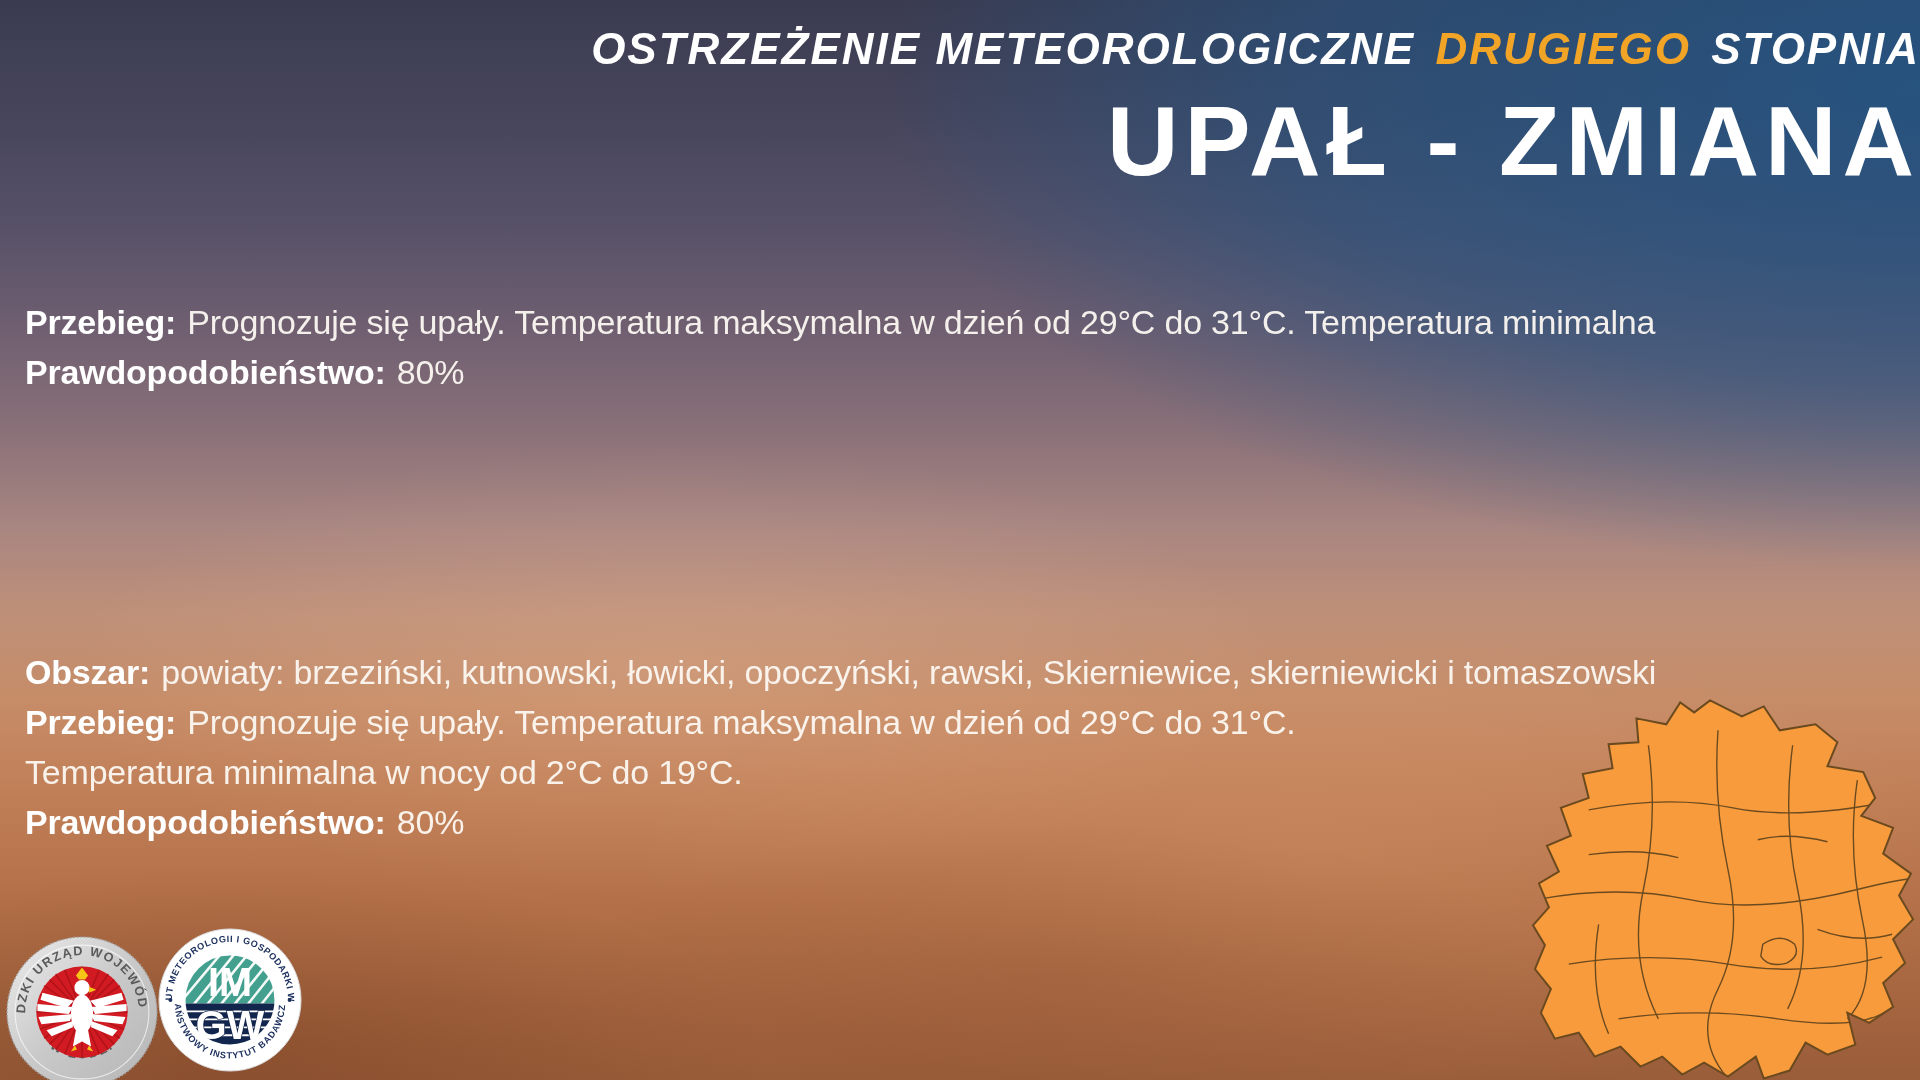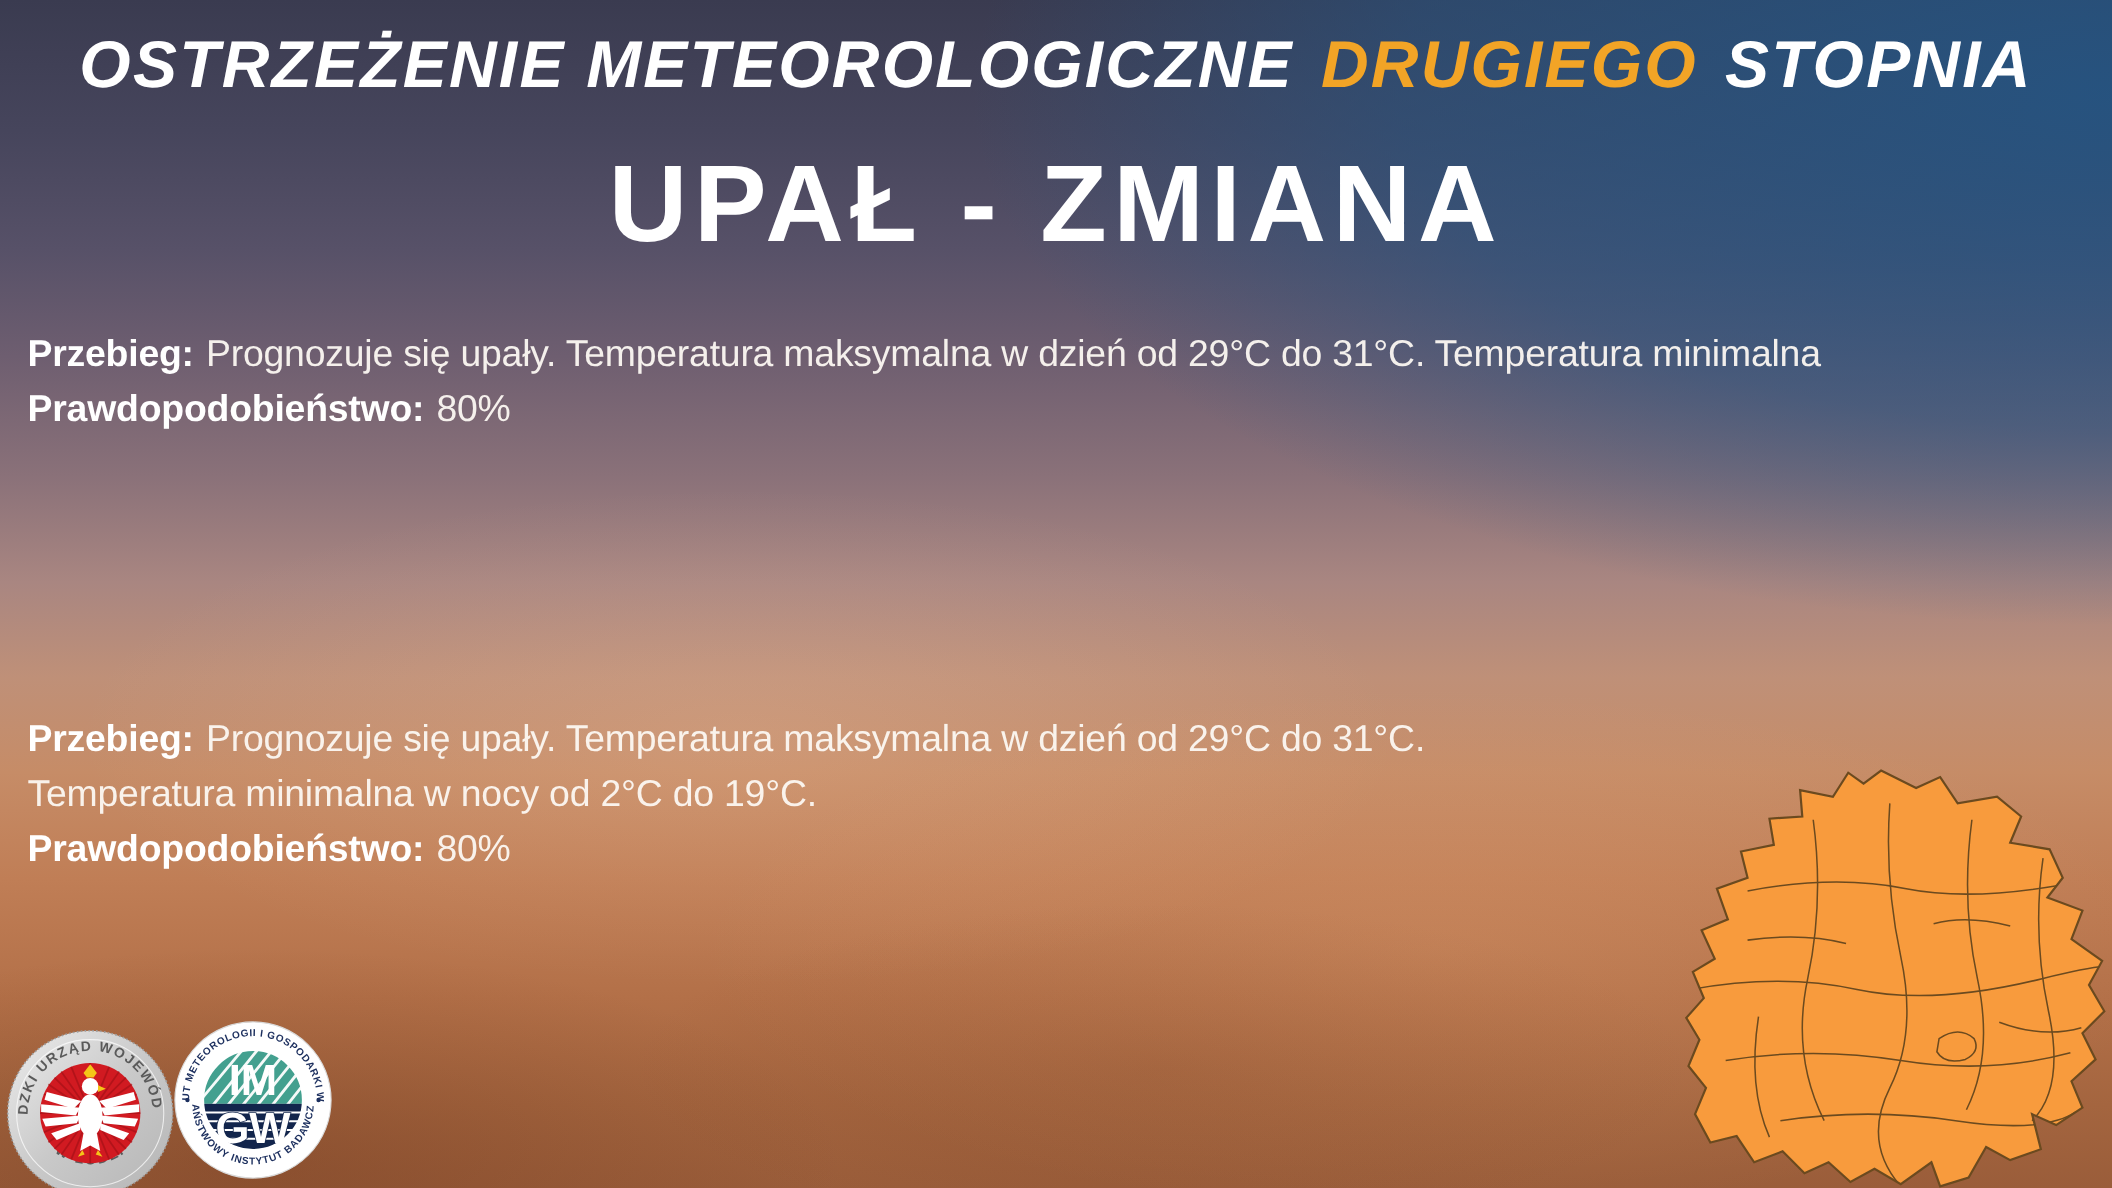--- a/index.html
+++ b/index.html
@@ -9,28 +9,28 @@
     background:
       radial-gradient(75% 62% at 100% 8%, rgba(36,84,130,0.92) 0%, rgba(36,84,130,0.55) 45%, rgba(36,84,130,0) 72%),
       radial-gradient(45% 30% at 35% 62%, rgba(250,205,170,0.18) 0%, rgba(250,205,170,0) 70%),
       radial-gradient(50% 32% at 68% 80%, rgba(250,190,140,0.15) 0%, rgba(250,190,140,0) 70%),
       radial-gradient(40% 26% at 12% 98%, rgba(100,45,20,0.30) 0%, rgba(100,45,20,0) 70%),
       radial-gradient(36% 20% at 55% 90%, rgba(120,60,30,0.20) 0%, rgba(120,60,30,0) 70%),
       linear-gradient(180deg,#3a3b50 0%,#46455c 11%,#575168 21%,#6e5e70 30%,#8a7179 40%,
         #a98681 49%,#bf9078 57%,#c68c67 65%,#c07e56 74%,#b37048 84%,#a4653f 93%,#9a5d3a 100%);
   }
   .headline{
-    position:absolute;top:24px;left:0;width:100%;text-align:center;
-    font-size:60px;font-weight:bold;font-style:italic;letter-spacing:2px;
+    position:absolute;top:24px;left:0;width:100%;text-align:right;
+    font-size:44px;font-weight:bold;font-style:italic;letter-spacing:2px;
     color:#ffffff;white-space:nowrap;
   }
   .headline .level{color:#F2A426;margin:0 6px;}
   .main-title{
-    position:absolute;top:84px;left:0;width:100%;text-align:center;
-    font-size:99px;font-weight:bold;letter-spacing:6px;color:#ffffff;white-space:nowrap;margin-top:44px;
+    position:absolute;top:84px;left:0;width:100%;text-align:right;
+    font-size:99px;font-weight:bold;letter-spacing:6px;color:#ffffff;white-space:nowrap;
   }
   .block{position:absolute;left:25px;right:25px;}
   .block-1{top:297px;}
   .block-2{top:647px;}
   .row{
     margin:0;font-size:34px;line-height:50px;letter-spacing:-0.2px;
     color:rgba(252,248,242,0.95);
   }
   .row strong{color:#ffffff;font-weight:bold;margin-right:11px;}
   .row strong:empty{margin-right:0;}
@@ -57,20 +57,23 @@
   <section class="block block-1">
     <p class="row">
       <strong>Przebieg:</strong><span>Prognozuje się upały. Temperatura maksymalna w dzień od 29°C do 31°C. Temperatura minimalna</span>
     </p>
     <p class="row">
       <strong>Prawdopodobieństwo:</strong><span>80%</span>
     </p>
   </section>
 
   <section class="block block-2">
+    <p class="row">
+      <strong>Obszar:</strong><span>powiaty:  brzeziński, kutnowski, łowicki, opoczyński, rawski, Skierniewice, skierniewicki i tomaszowski</span>
+    </p>
     <p class="row">
       <strong>Przebieg:</strong><span>Prognozuje się upały. Temperatura maksymalna w dzień od 29°C do 31°C.</span>
     </p>
     <p class="row">
       <strong></strong><span>Temperatura minimalna w nocy od 2°C do 19°C.</span>
     </p>
     <p class="row">
       <strong>Prawdopodobieństwo:</strong><span>80%</span>
     </p>
   </section>

